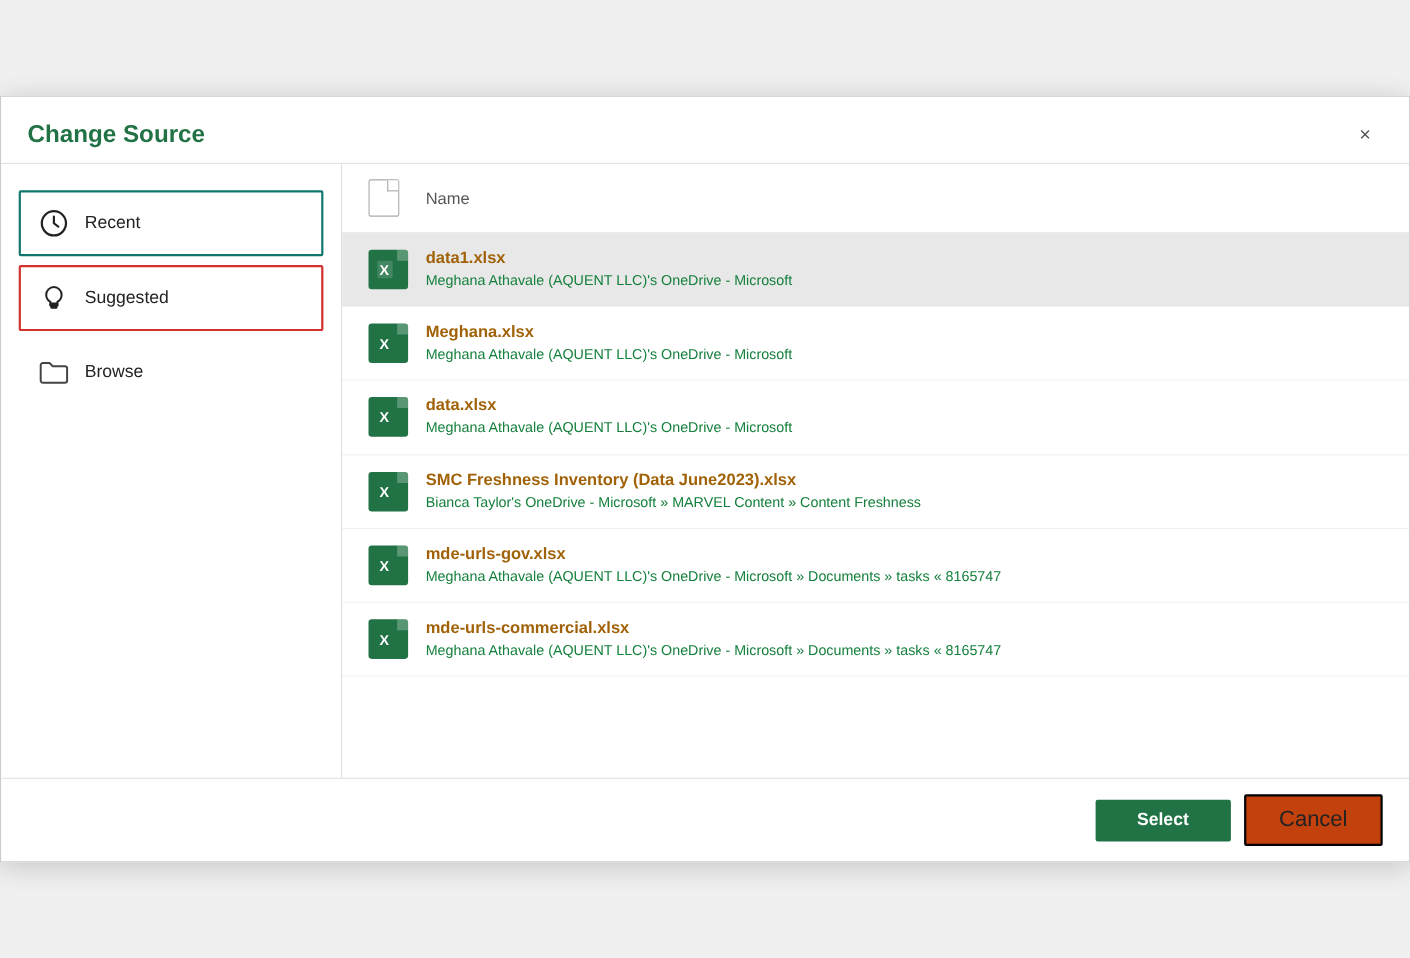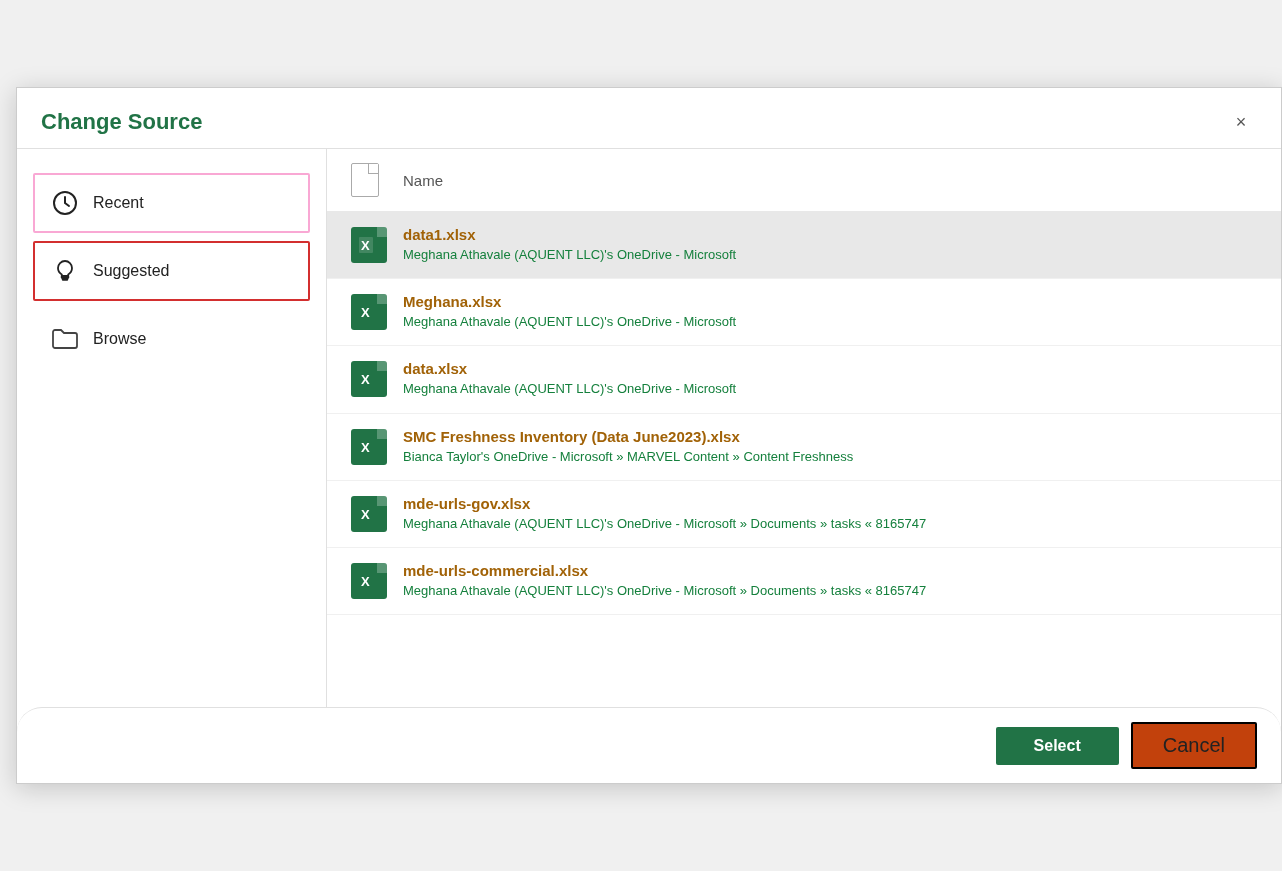--- a/index.html
+++ b/index.html
@@ -14,21 +14,20 @@
     .dialog {
       width: 1282px;
       height: 697px;
       background: #fff;
       border: 1px solid #ccc;
       box-shadow: 0 4px 24px rgba(0,0,0,0.18);
       display: flex;
       flex-direction: column;
       position: relative;
       overflow: hidden;
-      margin-left: 16px;
     }
     .dialog-header {
       display: flex;
       align-items: center;
       justify-content: space-between;
       padding: 18px 24px 10px 24px;
       border-bottom: 1px solid #e0e0e0;
       flex-shrink: 0;
     }
     .dialog-title {
@@ -70,21 +69,21 @@
       gap: 14px;
       padding: 14px 16px;
       border-radius: 2px;
       cursor: pointer;
       font-size: 16px;
       font-weight: 500;
       color: #222;
       border: 2px solid transparent;
     }
     .sidebar-item.active-black {
-      border: 2px solid #f9a8d4;
+      border: 2px solid #0f766e;
     }
     .sidebar-item.active-red {
       border: 2px solid #d32f2f;
     }
     .sidebar-icon {
       width: 28px;
       height: 28px;
       display: flex;
       align-items: center;
       justify-content: center;
@@ -185,21 +184,20 @@
     }
     
     .dialog-footer {
       display: flex;
       align-items: center;
       justify-content: flex-end;
       padding: 14px 24px;
       border-top: 1px solid #e0e0e0;
       gap: 12px;
       flex-shrink: 0;
-      border-radius: 25px;
     }
     .btn-select {
       background: #217346;
       color: #fff;
       border: none;
       padding: 10px 38px;
       font-size: 16px;
       font-weight: 600;
       border-radius: 2px;
       cursor: pointer;

